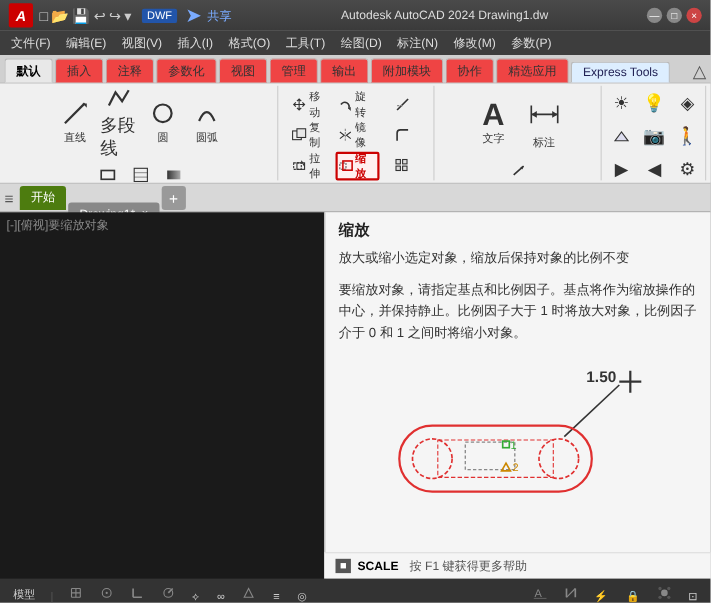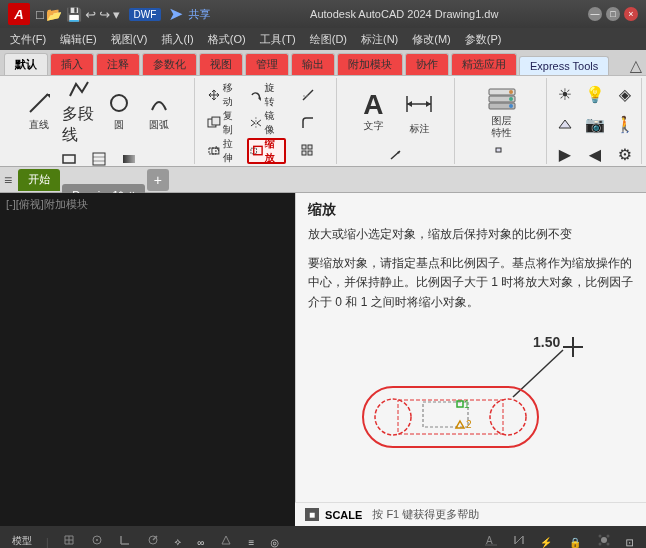--- a/index.html
+++ b/index.html
@@ -557,49 +557,20 @@
                 <line x1="1" y1="10" x2="10" y2="2" stroke="#333" stroke-width="1.5"></line>
                 <polygon points="10,2 7,3 9,5" fill="#333"></polygon>
               </svg>
           </div>
 
         </div>
       </div>
 
     </div>
 
-    <div class="ribbon-group layers-group">
-      <div class="ribbon-group-content">
-        <div class="ribbon-btn" style="width:42px; height:60px;">
-          <div>
-            <svg width="30" height="28" viewBox="0 0 30 28">
-              <rect x="2" y="4" width="26" height="6" rx="1" stroke="#666" stroke-width="1" fill="#ddd"></rect>
-              <rect x="2" y="11" width="26" height="6" rx="1" stroke="#666" stroke-width="1" fill="#ccc"></rect>
-              <rect x="2" y="18" width="26" height="6" rx="1" stroke="#666" stroke-width="1" fill="#bbb"></rect>
-              <circle cx="24" cy="7" r="2" fill="#c84"></circle>
-              <circle cx="24" cy="14" r="2" fill="#4a8"></circle>
-              <circle cx="24" cy="21" r="2" fill="#48c"></circle>
-            </svg>
-          </div>
-          <span style="font-size:10px; text-align:center; line-height:1.2;">图层<br>特性</span>
-        </div>
-        <div style="display:flex; flex-direction:column; gap:2px;">
-          <div class="ribbon-btn" style="height:18px; width:50px;">
-            <svg width="14" height="12" viewBox="0 0 14 12">
-                <rect x="1" y="1" width="5" height="4" stroke="#333" stroke-width="1" fill="#dde"></rect>
-              </svg>
-          </div>
-          <div class="ribbon-btn" style="height:18px; width:50px;">
-            
-          </div>
-
-        </div>
-      </div>
-
-    </div>
 
     <div style="display:flex; flex-direction:column; gap:2px; padding:2px; border-right:1px solid #ccc;">
       <div style="display:grid; grid-template-columns: 1fr 1fr 1fr; gap:2px;">
         <div class="ribbon-btn small">☀</div>
         <div class="ribbon-btn small">💡</div>
         <div class="ribbon-btn small">◈</div>
       </div>
       <div style="display:grid; grid-template-columns: 1fr 1fr 1fr; gap:2px;">
         <div class="ribbon-btn small">
           <svg width="16" height="16" viewBox="0 0 16 16">
@@ -628,21 +599,21 @@
   <div class="file-tab active">
     <span>Drawing1*</span>
     <span class="tab-close">×</span>
   </div>
   <div class="file-tab-new">+</div>
 </div>
 
 <div id="main-area" style="display:flex; height:334px;">
 
   <div id="viewport">
-    <div id="viewport-label">[-][俯视]附加模块</div>
+    <div id="viewport-label">[-][俯视]要缩放对象</div>
   </div>
 
   <div id="help-panel" style="position:relative;">
     <h2>缩放</h2>
     <p>放大或缩小选定对象，缩放后保持对象的比例不变</p>
     <p>要缩放对象，请指定基点和比例因子。基点将作为缩放操作的中心，并保持静止。比例因子大于 1 时将放大对象，比例因子介于 0 和 1 之间时将缩小对象。</p>
 
     <div class="diagram-area">
       <svg width="320" height="155" viewBox="0 0 320 155" class="diagram-svg">
 

